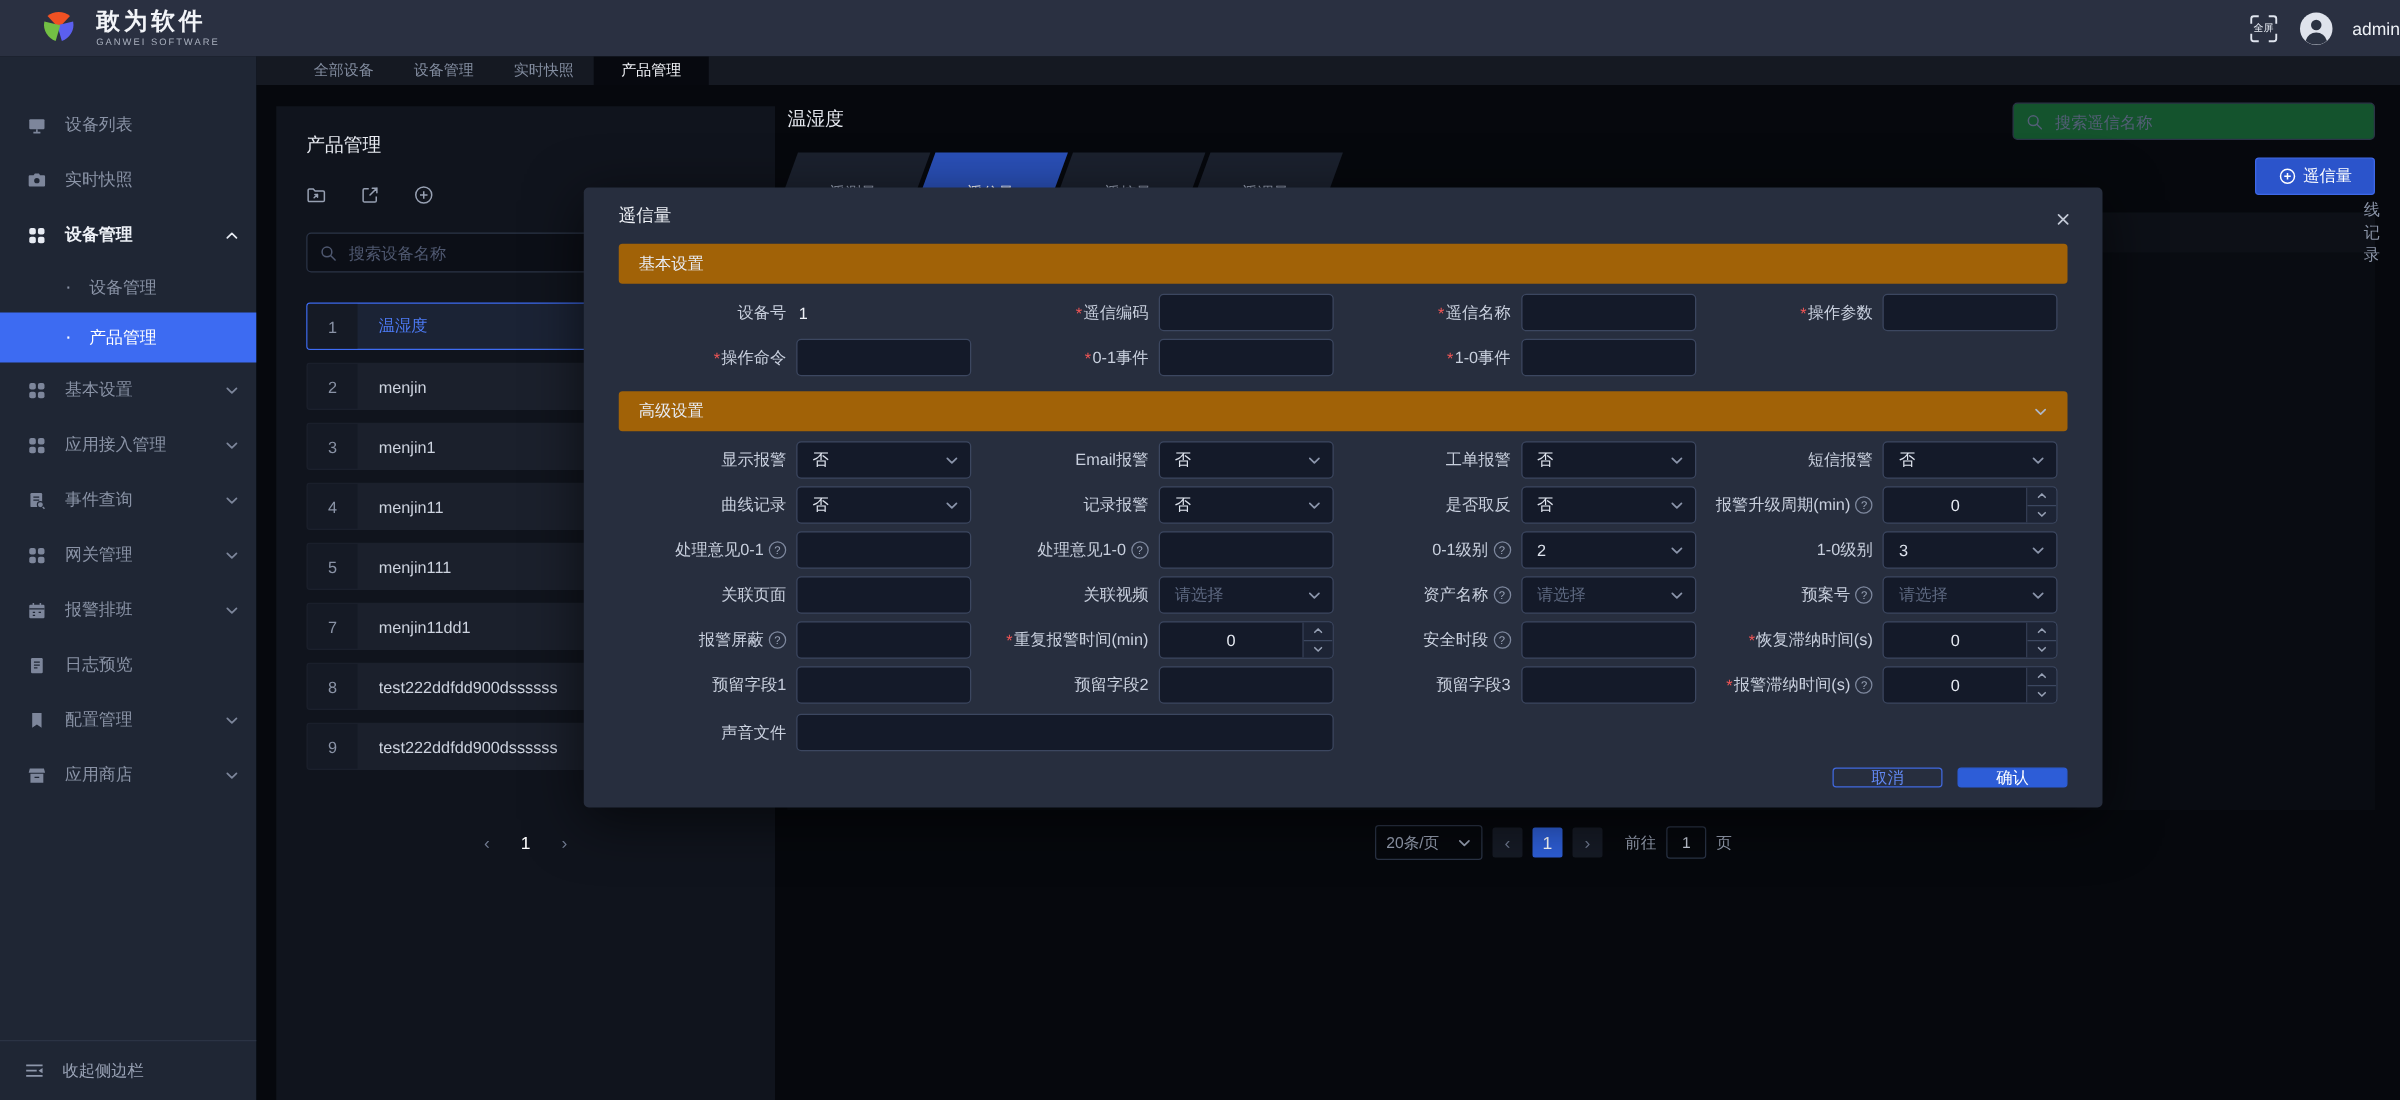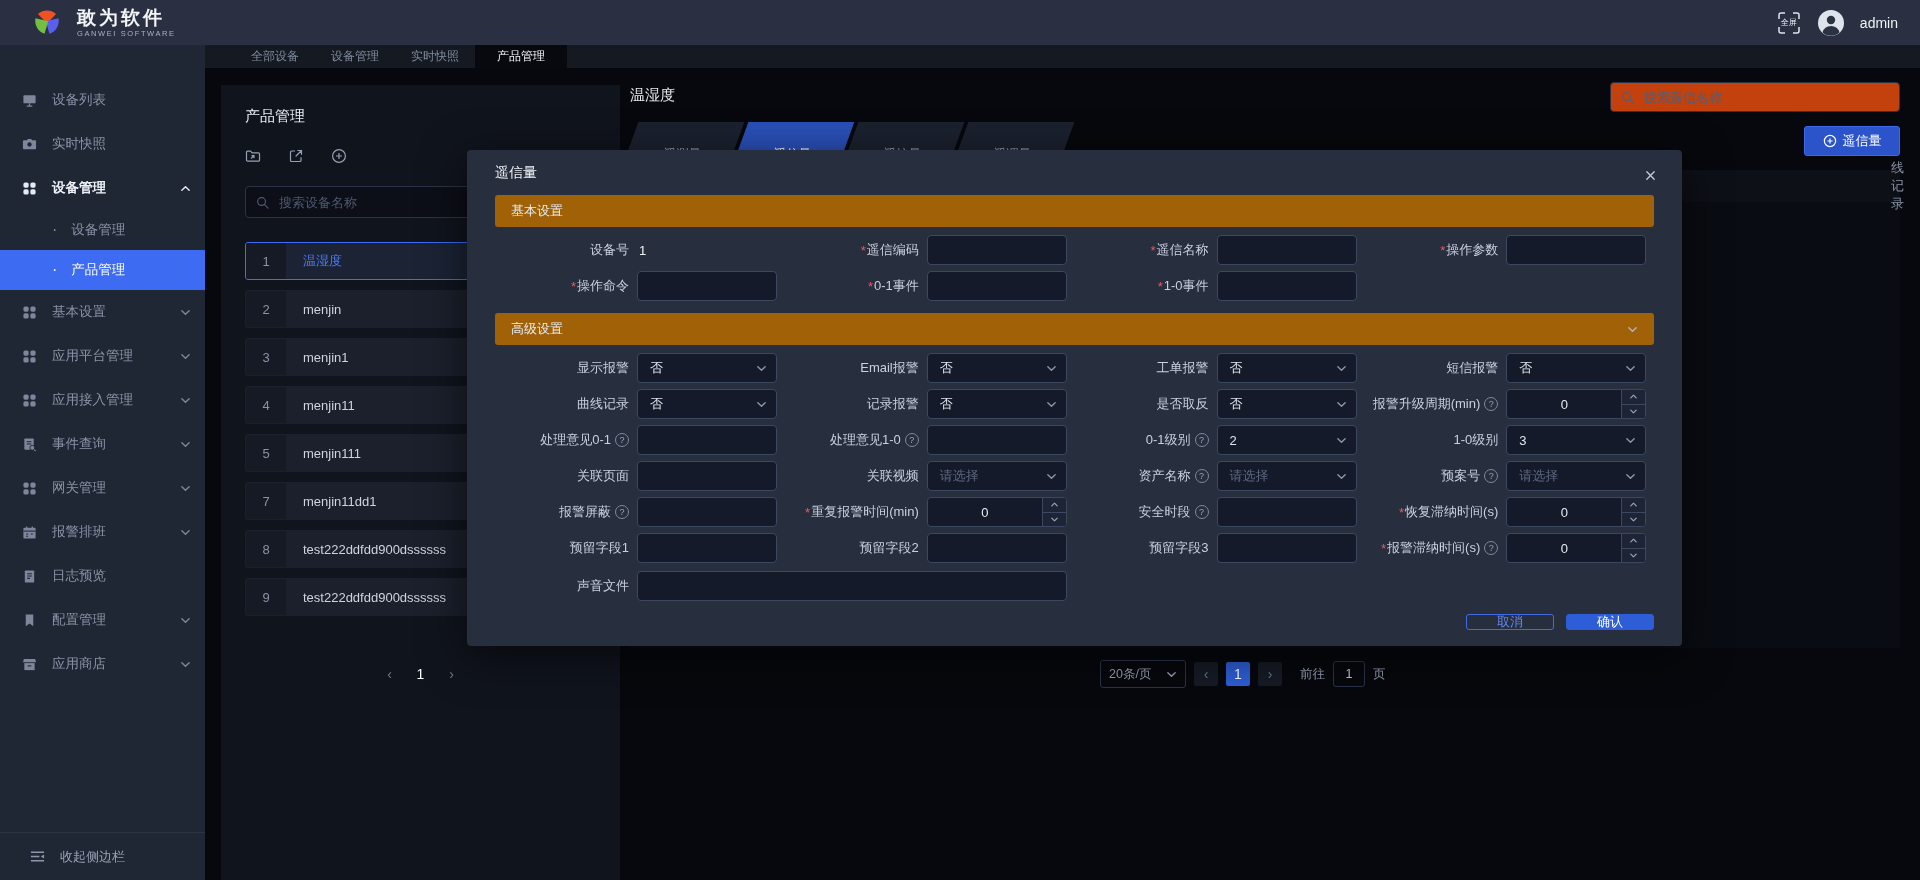--- a/index.html
+++ b/index.html
@@ -5,50 +5,50 @@
   html,body{margin:0;padding:0;background:#06080d;width:1920px;height:880px;overflow:hidden;
     font-family:"Liberation Sans","DejaVu Sans",sans-serif;-webkit-font-smoothing:antialiased;}
   *{box-sizing:border-box}
 
   
   .topbar{position:absolute;left:0;top:0;width:1920px;height:45px;background:#2a3041;display:flex;align-items:center;z-index:30}
   .logo-wrap{display:flex;align-items:center;margin-left:28px;gap:11px}
   .brand{display:flex;flex-direction:column;line-height:1}
   .brand-cn{color:#f2f4f8;font-size:19px;font-weight:bold;letter-spacing:3px}
   .brand-en{color:#aab1bf;font-size:7.5px;letter-spacing:1.6px;margin-top:3px}
-  .top-right{margin-left:auto;display:flex;align-items:center;gap:15px;margin-right:22px}
+  .top-right{margin-left:auto;display:flex;align-items:center;gap:15px;}
   .fsicon{position:relative;width:26px;height:26px;color:#dfe4ee;cursor:pointer}
   .fsicon .fstext{position:absolute;left:0;top:0;width:100%;height:100%;display:flex;align-items:center;justify-content:center;font-size:8px;color:#e8ecf4}
   .username{color:#eef1f6;font-size:14px}
 
   
   .sidebar{position:absolute;left:0;top:45px;width:205px;height:835px;background:#1f2634;z-index:20}
   .side-list{padding-top:33px}
   .side-item{position:relative;height:44px;display:flex;align-items:center;padding-left:22px;color:#8a93a6;font-size:13.5px;cursor:pointer}
   .side-item .sicon{width:16px;display:flex;margin-right:14px;color:#7d869b}
   .side-item .schevron{position:absolute;right:14px;display:flex;color:#7d869b}
   .side-item.sub{height:40px;padding-left:52px}
   .side-item.sub .bullet{margin-right:14px;font-size:16px;line-height:0}
   .side-item.emph{color:#eef1f7;font-weight:bold}
   .side-item.emph .sicon,.side-item.emph .schevron{color:#e6eaf2}
   .side-item.active{background:#3d6bf2;color:#ffffff}
-  .side-collapse{position:absolute;left:0;bottom:0;width:100%;height:48px;border-top:1px solid #2b3344;display:flex;align-items:center;padding-left:30px;color:#9aa3b6;font-size:13px;cursor:pointer}
+  .side-collapse{position:absolute;left:0;bottom:0;width:100%;height:48px;border-top:1px solid #2b3344;display:flex;align-items:center;padding-left:20px;color:#9aa3b6;font-size:13px;cursor:pointer}
   .side-collapse .sicon{width:16px;display:flex;margin-right:14px;color:#8d96aa}
 
   
   .tabstrip{position:absolute;left:205px;top:45px;width:1715px;height:23px;background:#151922;display:flex;align-items:stretch;z-index:10}
   .tabstrip .spacer{width:30px}
   .ts-tab{display:flex;align-items:center;gap:6px;padding:0 16px;font-size:12px;color:#828c9f;cursor:pointer}
   .ts-tab.active{background:#07090f;color:#f2f4f8}
   .ts-tab .ticon{display:flex;color:#dfe4ee}
 
   
   .main{position:absolute;left:205px;top:68px;width:1715px;height:812px;background:#06080d;z-index:1}
   .content-title{position:absolute;left:425px;top:18px;font-size:15px;color:#e7eaf1}
-  .content-search{position:absolute;left:1405px;top:14px;width:290px;height:30px;border:1px solid #2b3447;border-radius:4px;display:flex;align-items:center;padding:0 10px;gap:8px;color:#535e76;background:#c2410c}
+  .content-search{position:absolute;left:1405px;top:14px;width:290px;height:30px;border:1px solid #2b3447;border-radius:4px;display:flex;align-items:center;padding:0 10px;gap:8px;color:#535e76;background:#14532d}
   .content-search input{background:transparent;border:none;outline:none;color:#c7cdd9;font-size:13px;width:100%;font-family:inherit}
   .content-search input::placeholder{color:#535e76}
   .add-btn{position:absolute;left:1599px;top:58px;width:96px;height:30px;background:#2b54cb;border:1px solid #3e68e8;border-radius:3px;display:flex;align-items:center;justify-content:center;gap:6px;color:#fff;font-size:13px;cursor:pointer}
   .slant-tabs{position:absolute;left:425px;top:54px;display:flex;height:46px}
   .stab{width:106px;height:46px;background:#1b212e;transform:skewX(-20deg);margin-right:4px;display:flex;align-items:center;justify-content:center;cursor:pointer}
   .stab .stlabel{transform:skewX(20deg);color:#9aa3b6;font-size:12.5px;padding-top:18px}
   .stab.active{background:#2a50b8}
   .stab.active .stlabel{color:#fff}
   .table-zone{position:absolute;left:425px;top:102px;width:1270px;height:478px;background:#090c12}
   .table-head{position:absolute;left:425px;top:102px;width:1270px;height:32px;background:#0d1017;display:flex;align-items:center}
@@ -213,37 +213,20 @@
         </span>
 
         <span class="slabel">基本设置</span>
         <span class="schevron">
           <svg viewBox="0 0 12 12" width="11" height="11" fill="none" stroke="currentColor" stroke-width="1.5" stroke-linecap="round" stroke-linejoin="round">
             <path d="M2 4l4 4 4-4"></path>
           </svg>
         </span>
       </div>
 
-      <div class="side-item">
-        <span class="sicon">
-          <svg viewBox="0 0 16 16" width="15" height="15" fill="currentColor">
-            <rect x="1.5" y="1.5" width="5.6" height="5.6" rx="1.8"></rect>
-            <rect x="8.9" y="1.5" width="5.6" height="5.6" rx="1.8"></rect>
-            <rect x="1.5" y="8.9" width="5.6" height="5.6" rx="1.8"></rect>
-            <rect x="8.9" y="8.9" width="5.6" height="5.6" rx="1.8"></rect>
-          </svg>
-        </span>
-
-        <span class="slabel">应用平台管理</span>
-        <span class="schevron">
-          <svg viewBox="0 0 12 12" width="11" height="11" fill="none" stroke="currentColor" stroke-width="1.5" stroke-linecap="round" stroke-linejoin="round">
-            <path d="M2 4l4 4 4-4"></path>
-          </svg>
-        </span>
-      </div>
 
       <div class="side-item">
         <span class="sicon">
           <svg viewBox="0 0 16 16" width="15" height="15" fill="currentColor">
             <rect x="1.5" y="1.5" width="5.6" height="5.6" rx="1.8"></rect>
             <rect x="8.9" y="1.5" width="5.6" height="5.6" rx="1.8"></rect>
             <rect x="1.5" y="8.9" width="5.6" height="5.6" rx="1.8"></rect>
             <rect x="8.9" y="8.9" width="5.6" height="5.6" rx="1.8"></rect>
           </svg>
         </span>

